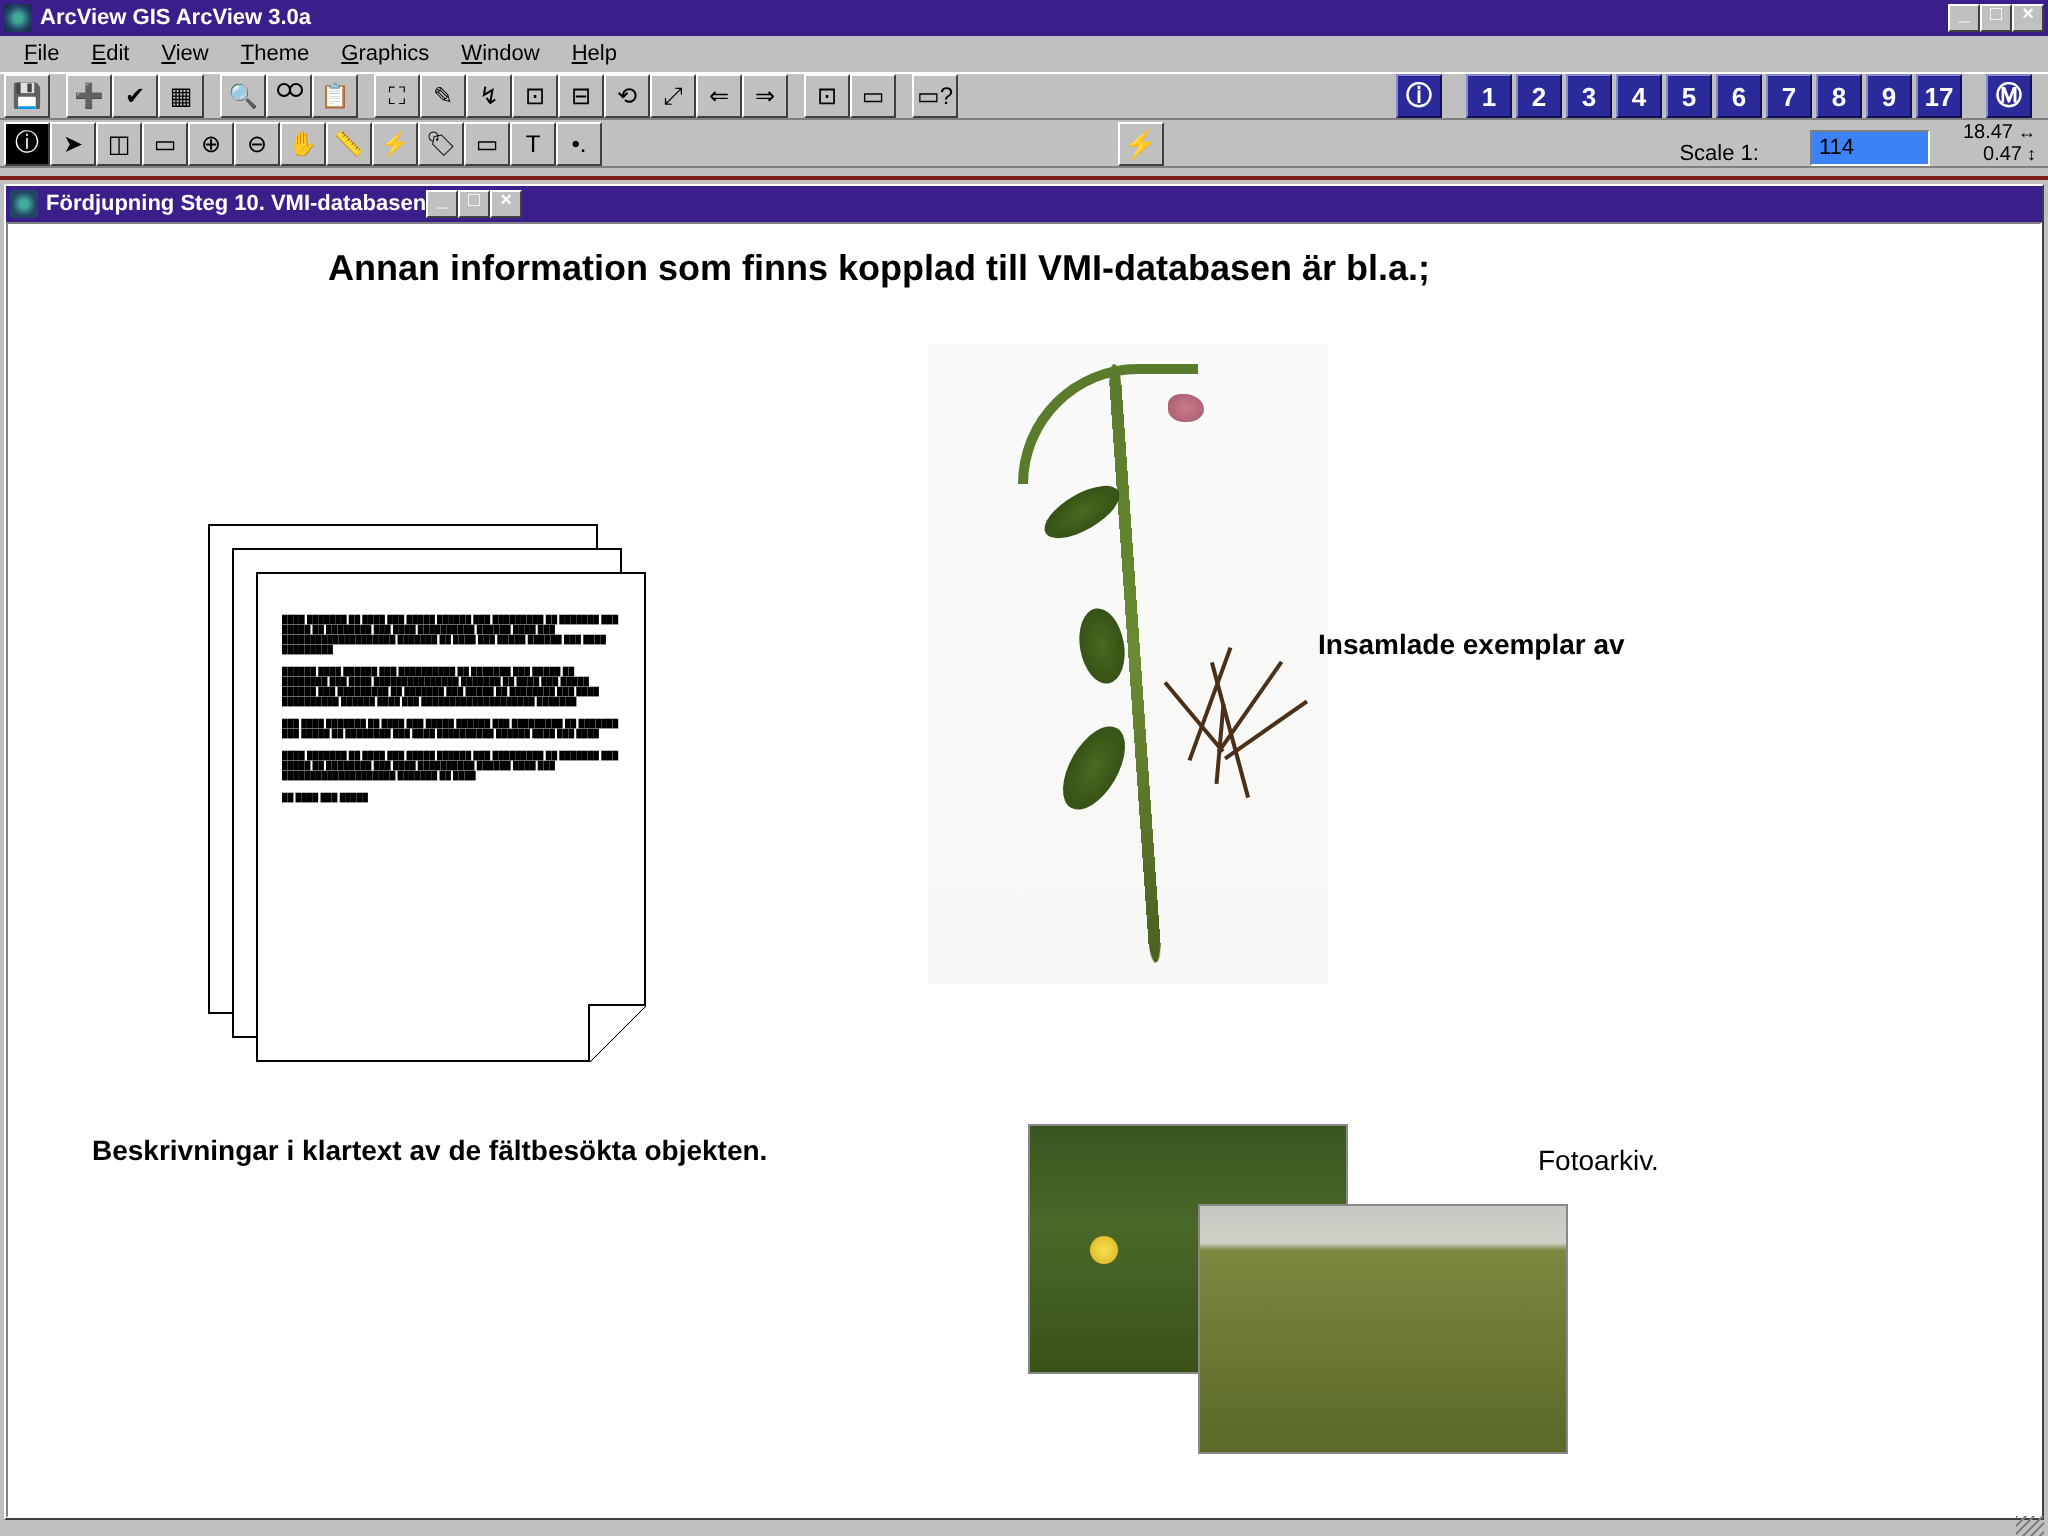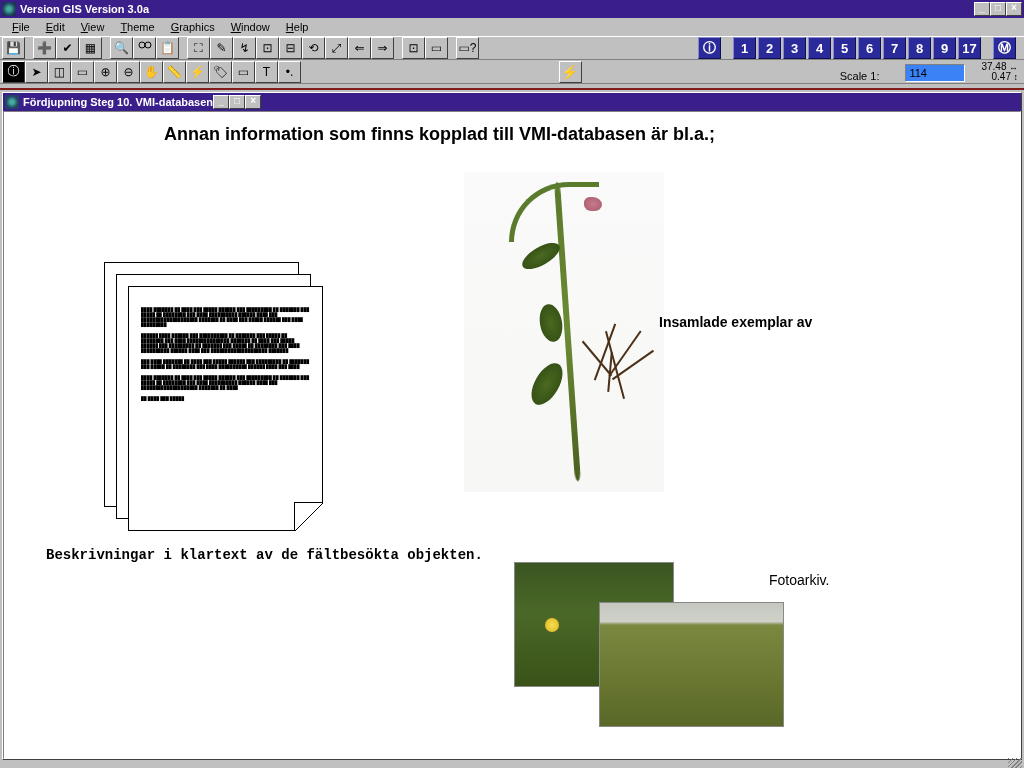--- a/index.html
+++ b/index.html
@@ -179,24 +179,24 @@
   line-height: 5px;
   color: #000;
   word-break: break-word;
   overflow: hidden;
   height: 200px;
 }
 .doc-lines span { display: block; margin-bottom: 6px; }
 
 .caption-left {
   position: absolute;
-  left: 42px; top: 435px;
+  left: 42px; top: 455px;
   font-size: 14px;
   font-weight: bold;
-  font-family: Liberation Mono, monospace;
+  font-family: Liberation Sans, sans-serif;
 }
 
 
 .plant-area {
   position: absolute;
   left: 460px; top: 60px;
   width: 200px; height: 320px;
   background: linear-gradient(#fafafa, #f7f7f5);
 }
 .plant-stem {
@@ -309,21 +309,21 @@
   color: #c08000;
   font-size: 14px;
   margin: 0 auto;
 }
 </style>
 </head>
 <body>
 
 <div class="titlebar">
   <div class="app-icon"></div>
-  <span>Version GIS Version 3.0a</span>
+  <span>ArcView GIS ArcView 3.0a</span>
   <div class="spacer"></div>
   <div class="win-btns">
     <div class="win-btn">_</div>
     <div class="win-btn">□</div>
     <div class="win-btn">×</div>
   </div>
 </div>
 
 <div class="menubar">
   <div class="menu-item"><span class="accel">F</span><span>ile</span></div>
@@ -399,21 +399,21 @@
   <div class="tool-btn">•.</div>
 
   <div style="flex:1; display:flex; justify-content:center;">
     <div class="lightning">⚡</div>
   </div>
 
   <div class="row2-right">
     <span class="scale-lbl">Scale 1:</span>
     <input class="scale-input" value="114" style="">
     <div class="coords">
-      <div>37.48</div>
+      <div>18.47</div>
       <div>0.47</div>
     </div>
   </div>
 </div>
 
 <div class="workspace">
   <div class="inner-window">
     <div class="inner-titlebar">
       <div class="app-icon"></div>
       <span>Fördjupning Steg 10. VMI-databasen</span>

